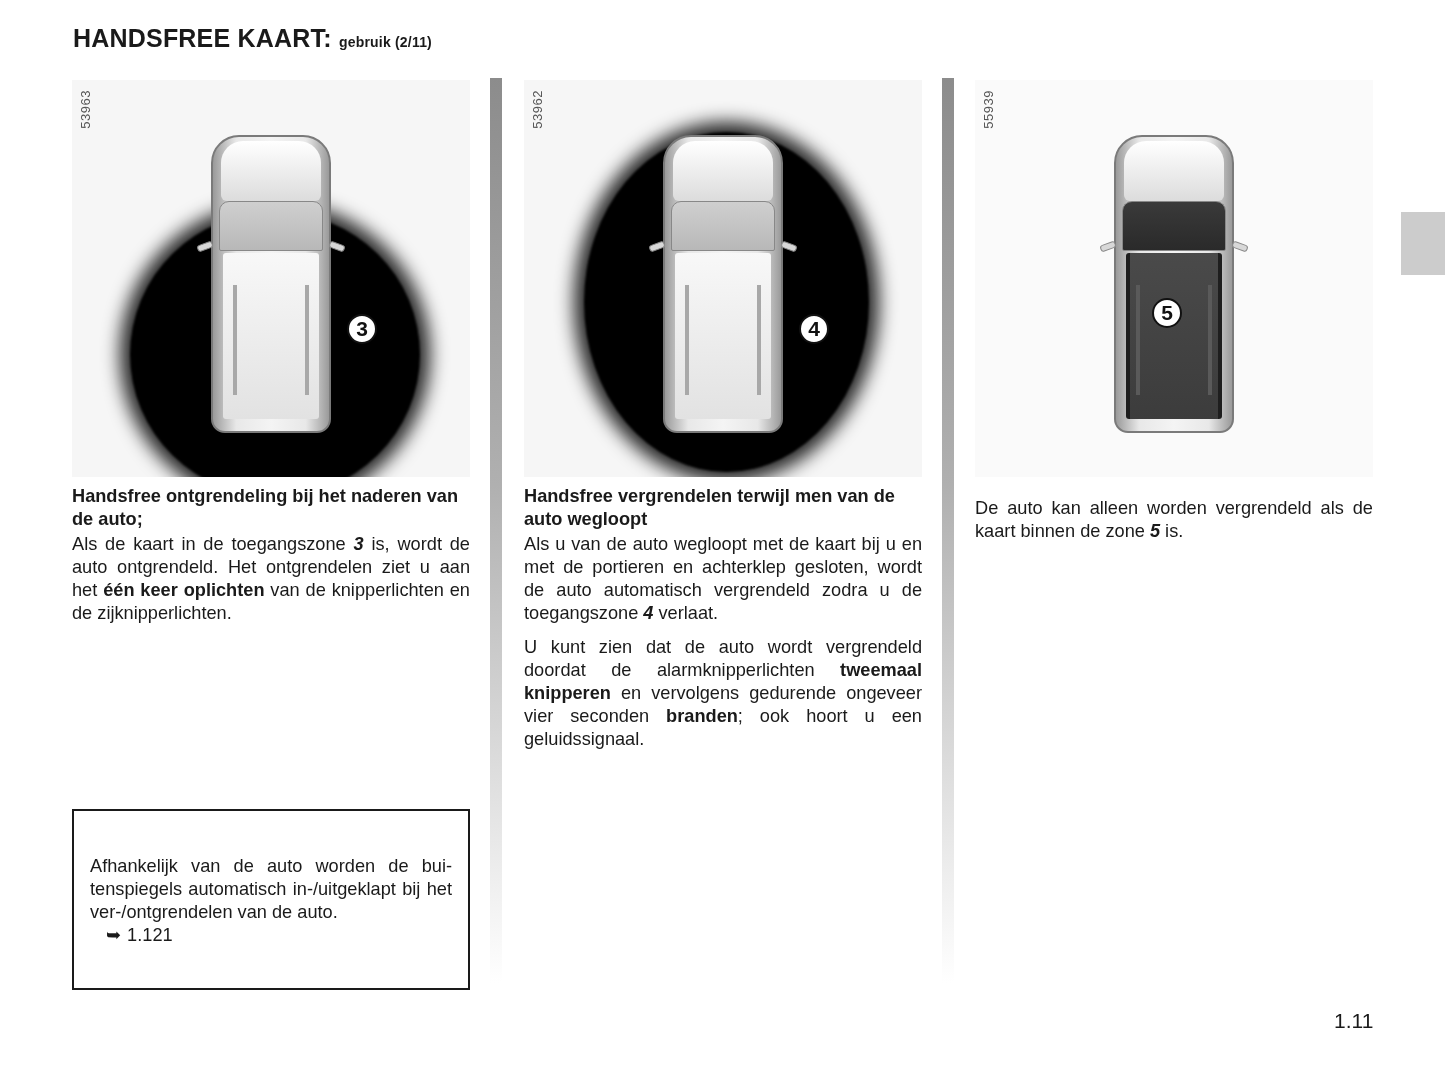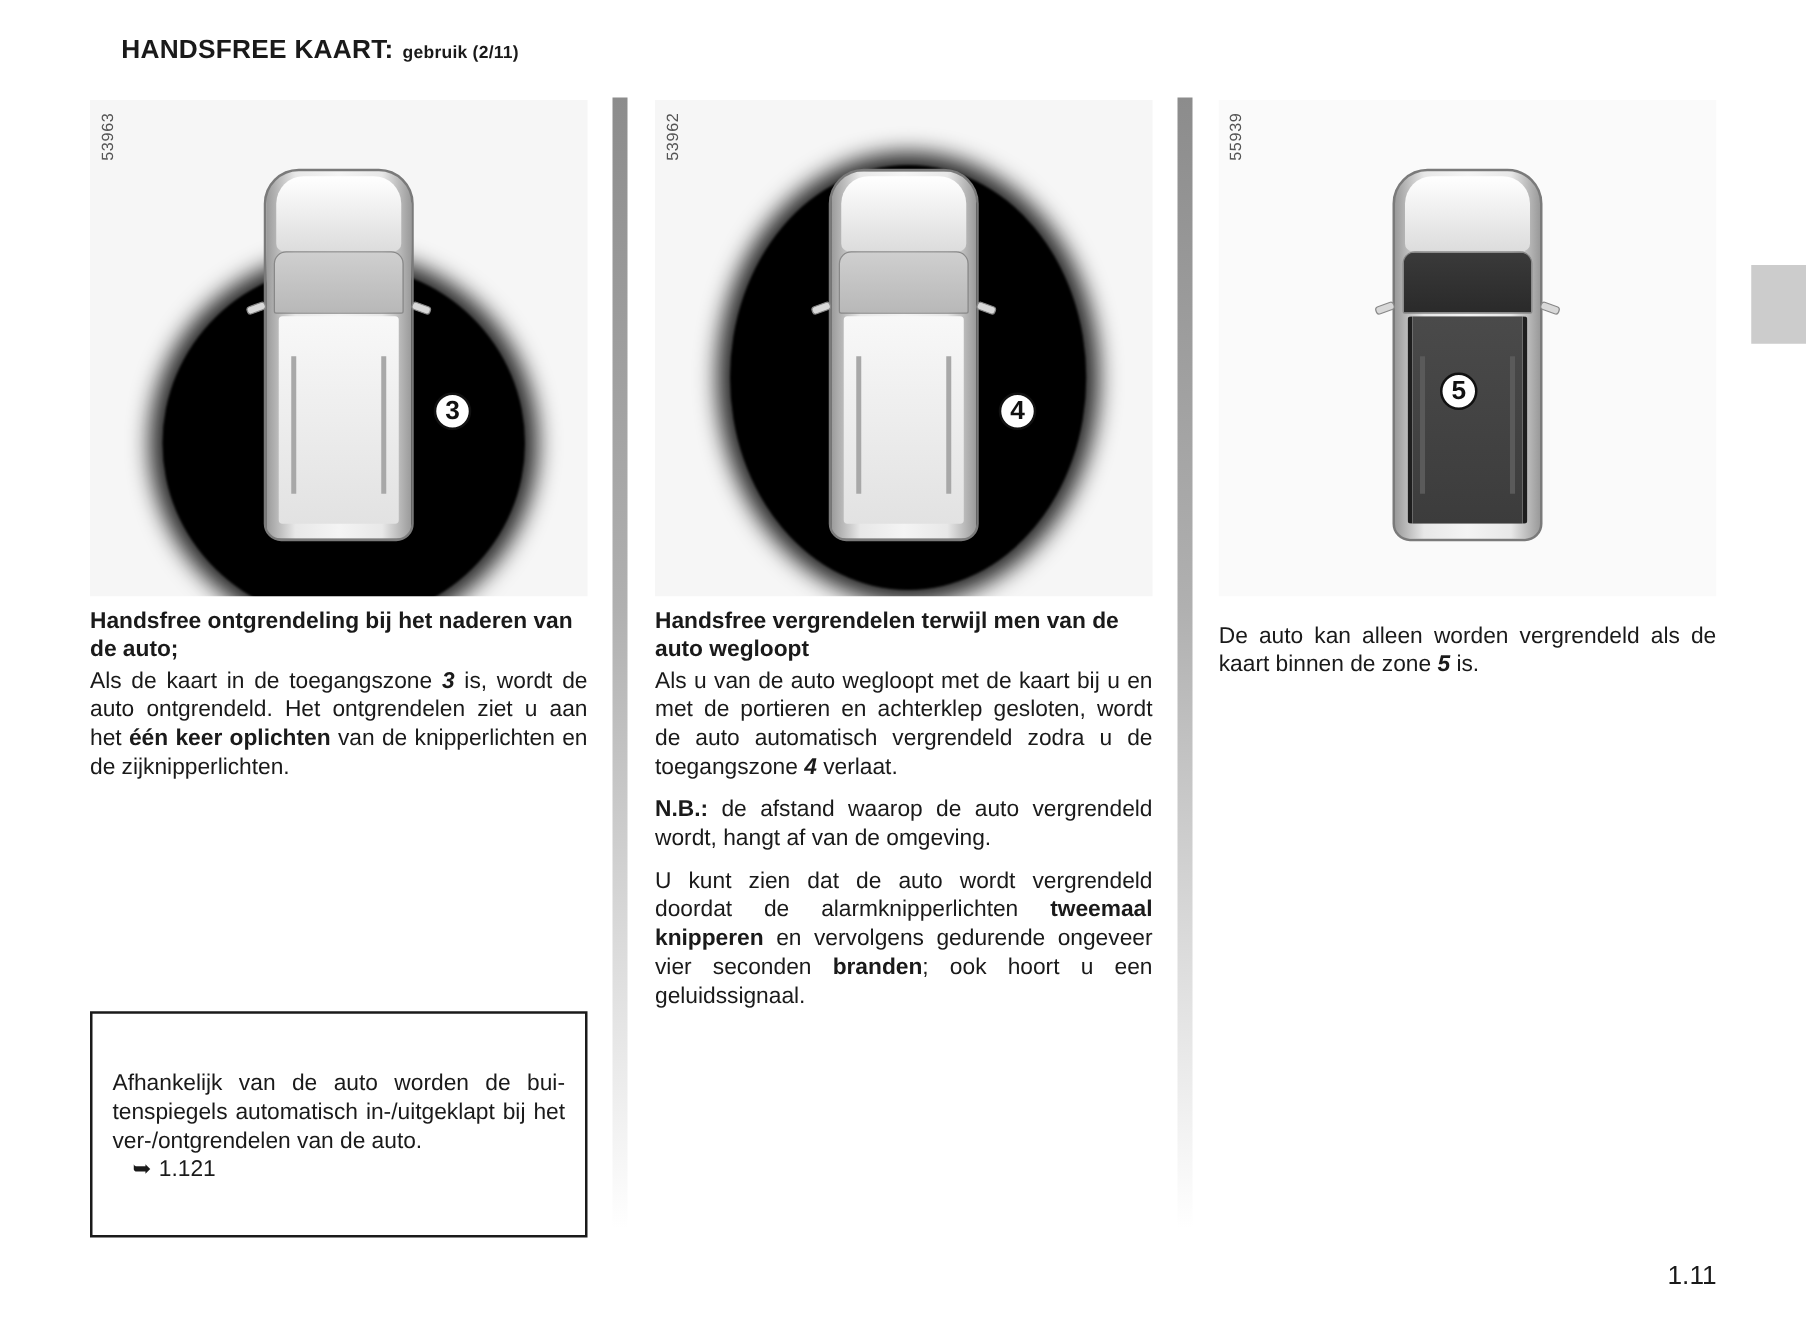--- a/index.html
+++ b/index.html
@@ -1,20 +1,20 @@
 <!DOCTYPE html>
 <html><head>
 <meta charset="utf-8">
 <style>
   * { box-sizing: border-box; margin: 0; padding: 0; }
   html, body { width: 1445px; height: 1070px; background: #ffffff; overflow: hidden; }
   body { position: relative; font-family: "Liberation Sans", sans-serif; color: #1a1a1a; }
 
   .page-title { position: absolute; left: 73px; top: 24px; font-size: 25px; font-weight: bold; letter-spacing: 0.2px; white-space: nowrap; }
-  .page-title .main { font-size: 21px; margin-left: 24px; }
+  .page-title .main { font-size: 25px; }
   .page-title .sub { font-size: 14px; }
 
   .divider { position: absolute; top: 78px; width: 12px; height: 905px;
     background: linear-gradient(to bottom, #8c8c8c 0%, #b0b0b0 45%, #e2e2e2 80%, #ffffff 100%); }
   .divider.d1 { left: 490px; }
   .divider.d2 { left: 942px; }
 
   .figure { position: absolute; top: 80px; width: 398px; height: 397px; background: #f6f6f6; overflow: hidden; }
   .figure.f1 { left: 72px; }
   .figure.f2 { left: 524px; }
@@ -120,21 +120,20 @@
 <div class="tab-marker"></div>
 
 <div class="col c1">
   <h3>Handsfree ontgrendeling bij het naderen van de auto;</h3>
   <p><span>Als de kaart in de toegangszone </span><i class="num">3</i><span> is, wordt de auto ontgrendeld. Het ontgrendelen ziet u aan het </span><b>één keer oplichten</b><span> van de knip­perlichten en de zijknipperlichten.</span></p>
 </div>
 
 <div class="col c2">
   <h3>Handsfree vergrendelen terwijl men van de auto wegloopt</h3>
   <p><span>Als u van de auto wegloopt met de kaart bij u en met de portieren en achterklep geslo­ten, wordt de auto automatisch vergrendeld zodra u de toegangszone </span><i class="num">4</i><span> verlaat.</span></p>
-  <p><b>N.B.:</b><span> de afstand waarop de auto vergren­deld wordt, hangt af van de omgeving.</span></p>
   <p><span>U kunt zien dat de auto wordt vergrendeld doordat de alarmknipperlichten </span><b>tweemaal knipperen</b><span> en vervolgens gedurende onge­veer vier seconden </span><b>branden</b><span>; ook hoort u een geluidssignaal.</span></p>
 </div>
 
 <div class="col c3">
   <p><span>De auto kan alleen worden vergrendeld als de kaart binnen de zone </span><i class="num">5</i><span> is.</span></p>
 </div>
 
 <div class="note-box">
   <span>Afhankelijk van de auto worden de bui­tenspiegels automatisch in-/uitgeklapt bij het ver-/ontgrendelen van de auto.</span>
   <span class="ref"><span class="arrow-icon">➥</span><span>1.121</span></span>

